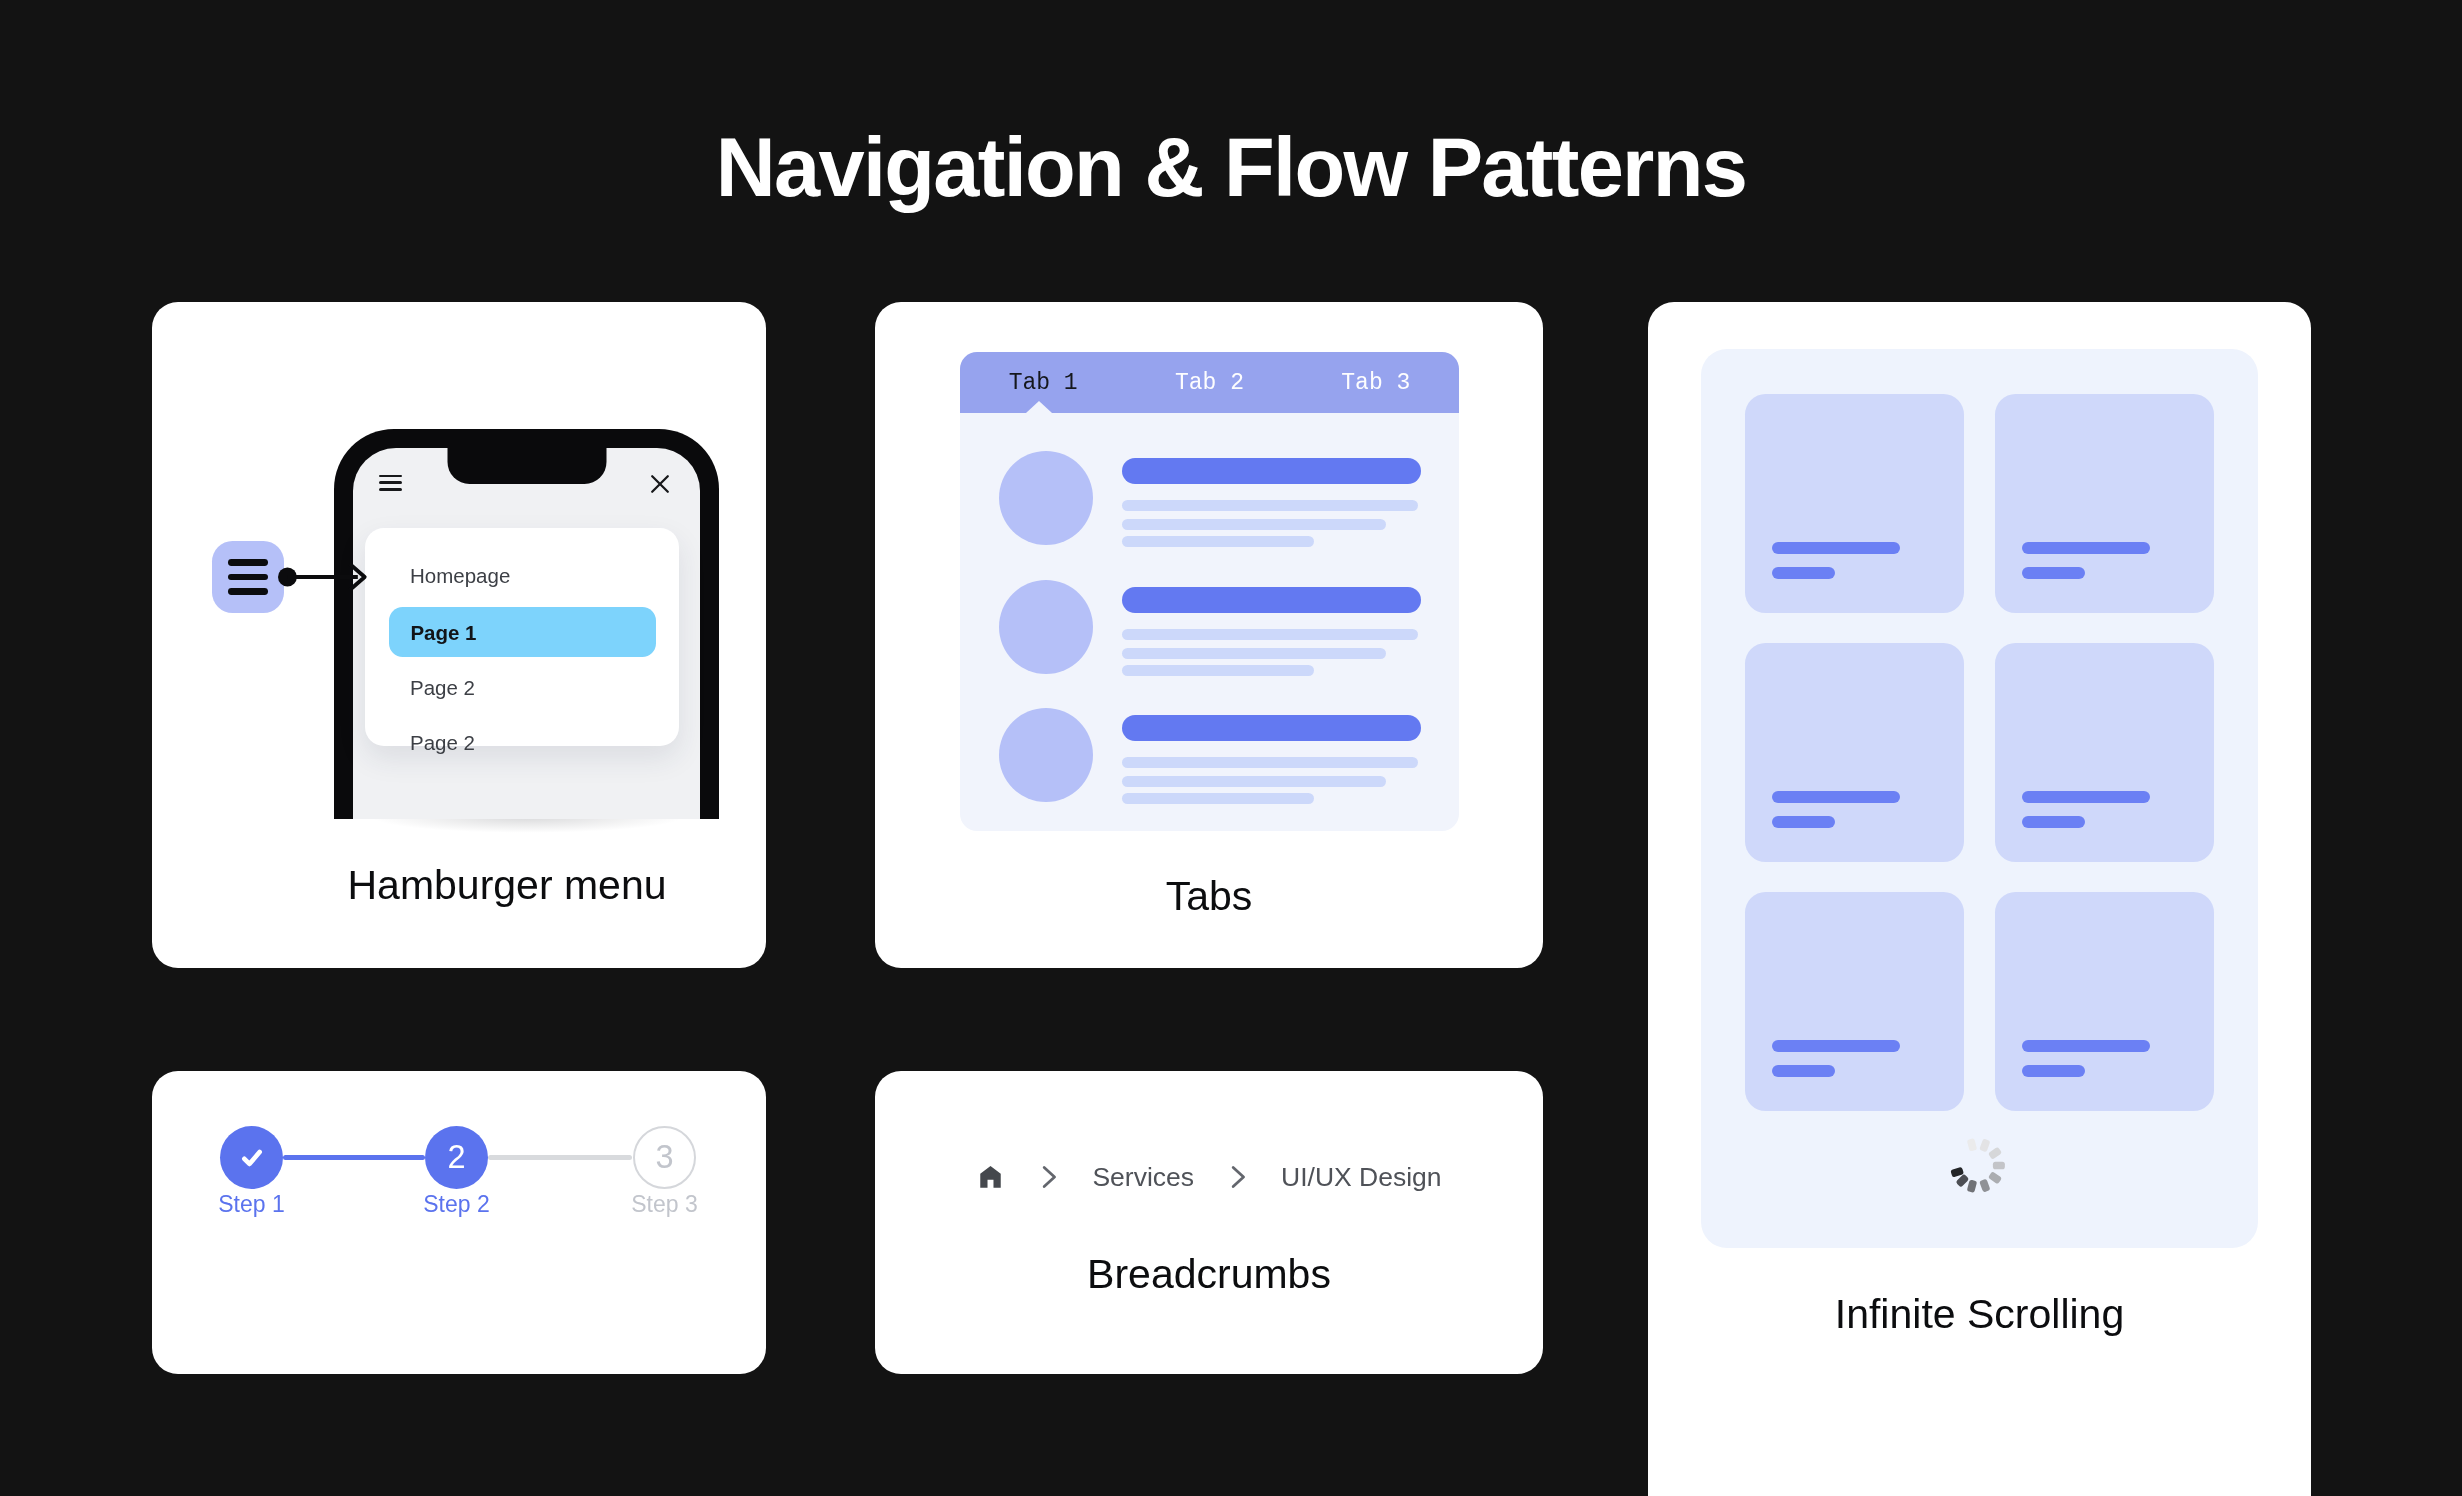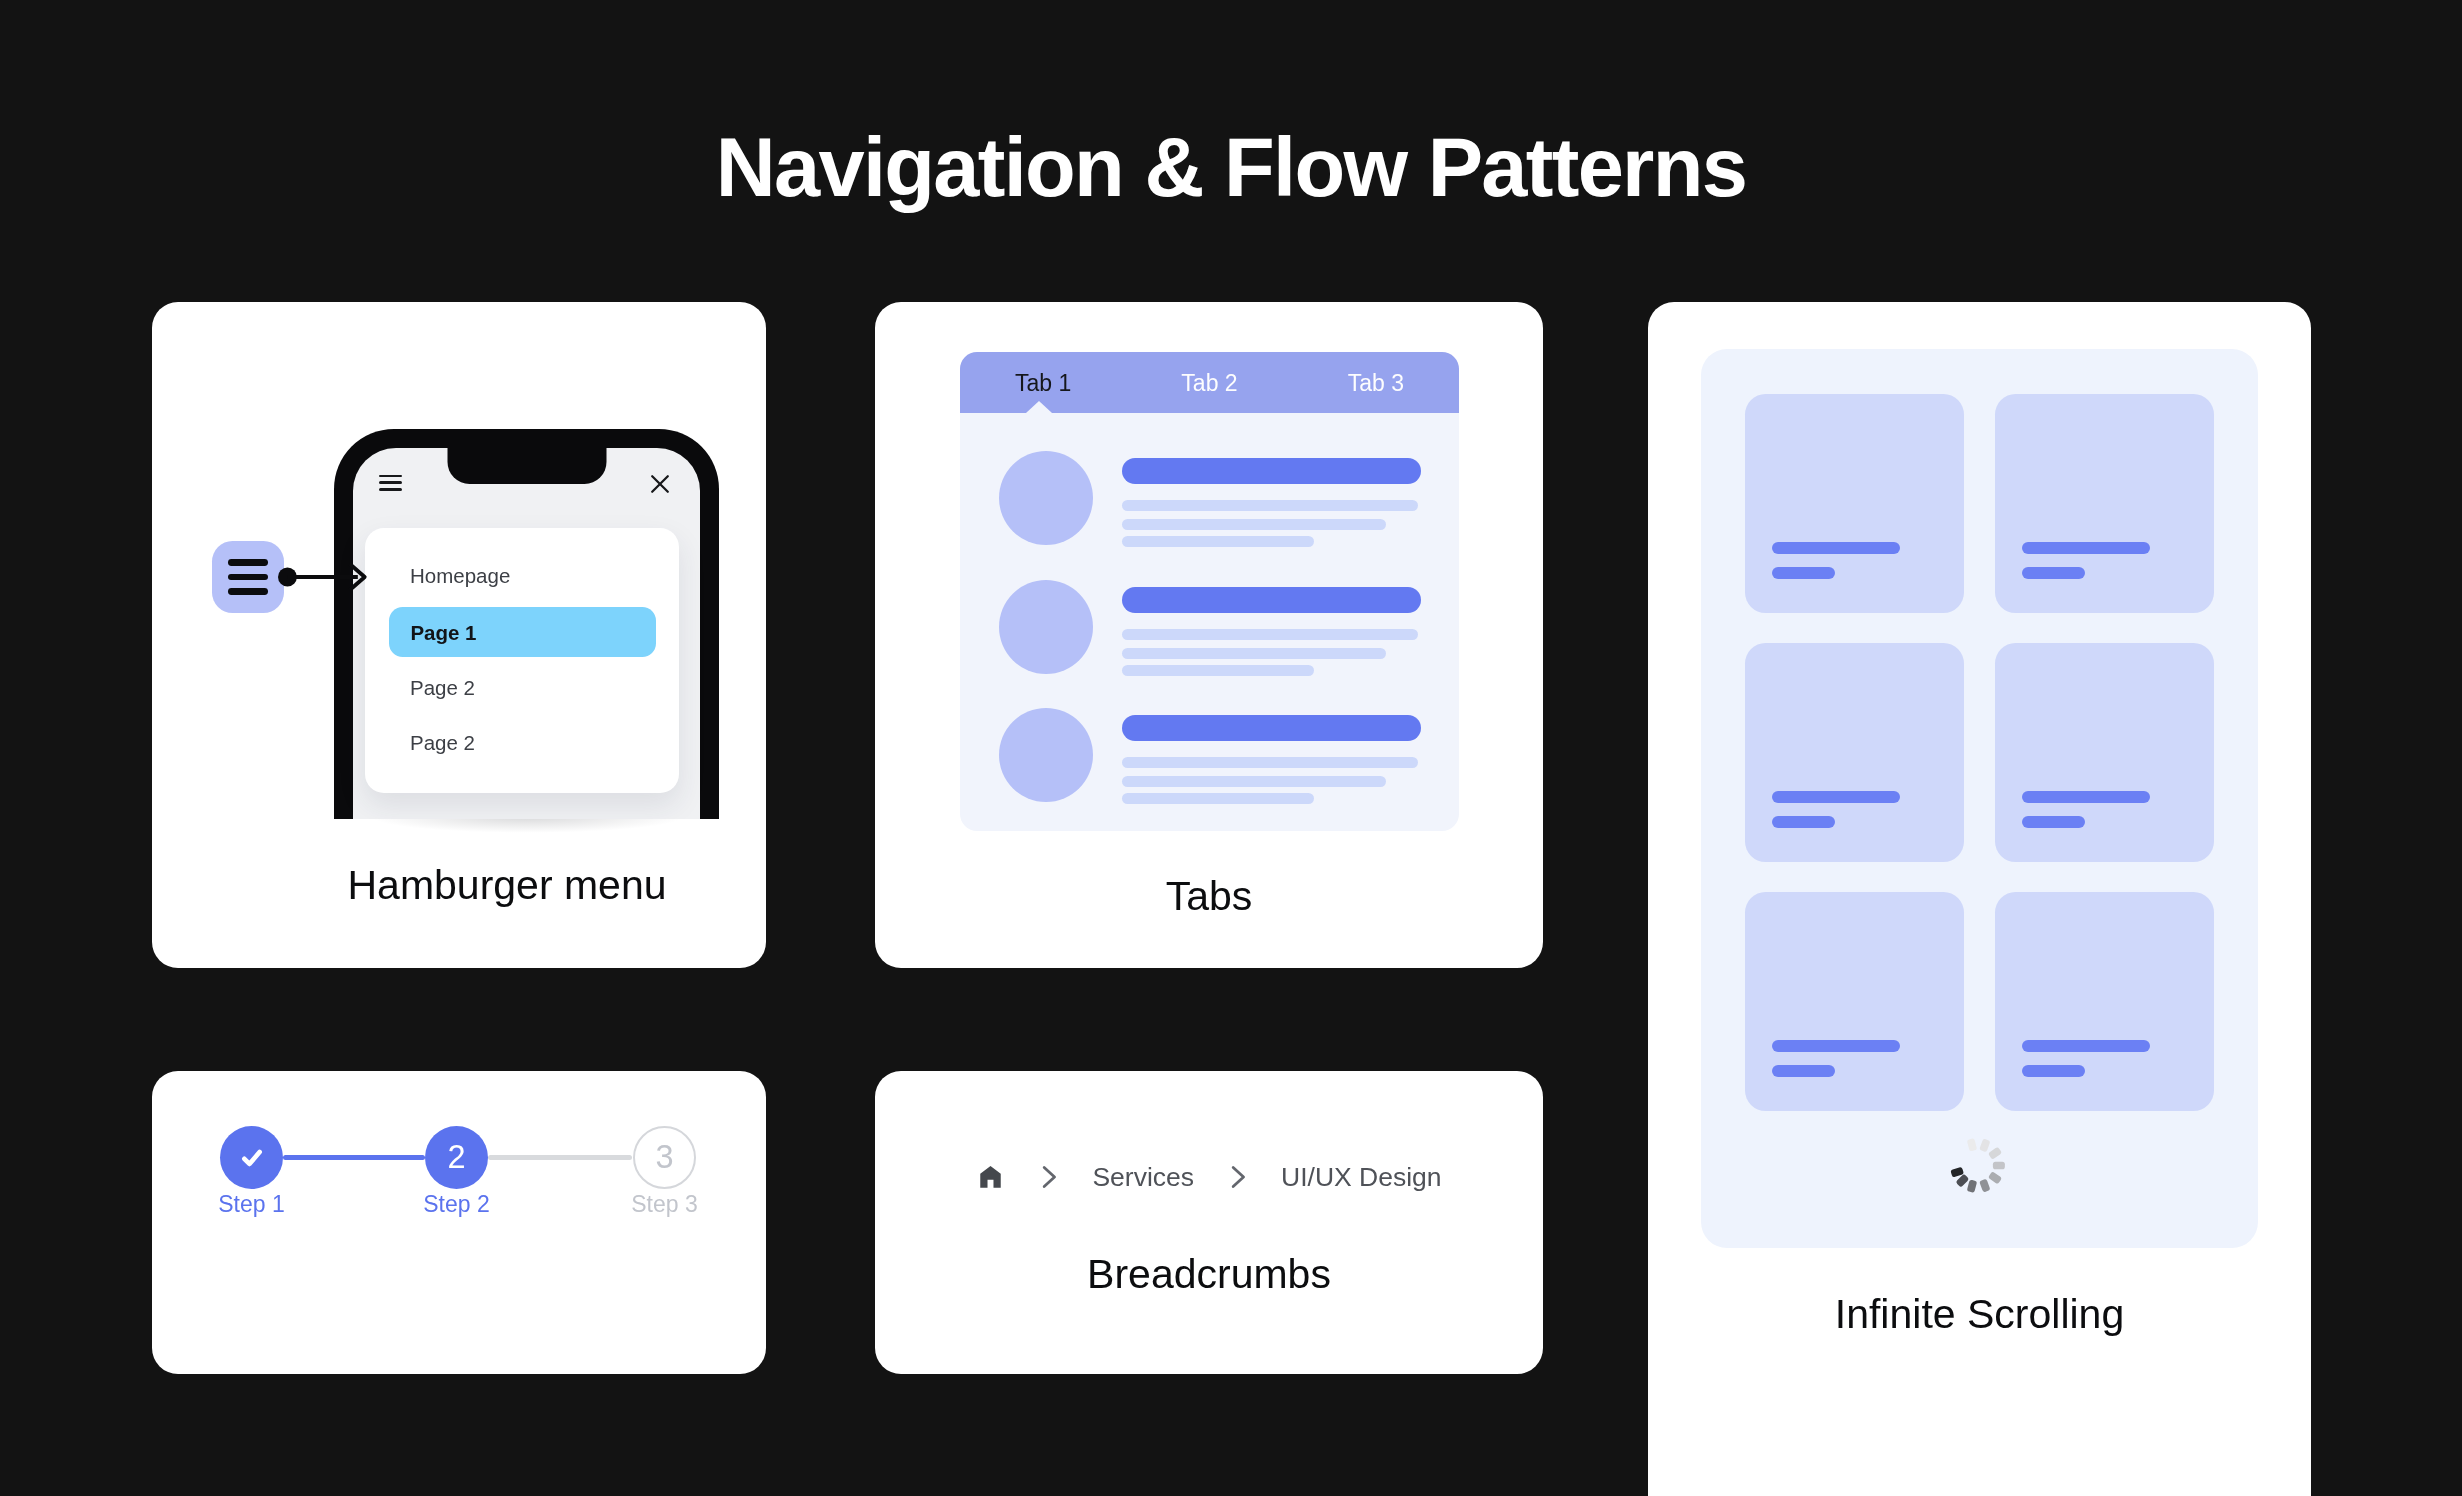--- a/index.html
+++ b/index.html
@@ -29,21 +29,21 @@
   .phone{position:absolute;left:0;top:0;width:385px;height:453px;
          background:#0a0a0c;border-radius:60px 60px 0 0;}
   .screen{position:absolute;left:19px;right:19px;top:19px;bottom:0;
           background:#f0f1f3;border-radius:43px 43px 0 0;}
   .notch{position:absolute;left:50%;transform:translateX(-50%);top:-1.7px;
          width:159px;height:38px;background:#0a0a0c;border-radius:0 0 22px 22px;}
   .mi-hamb{position:absolute;left:26px;top:26.5px;}
   .mi-hamb span{display:block;width:23px;height:2.6px;background:#17181a;
                 border-radius:1.7px;margin-bottom:4.3px;}
   .mi-close{position:absolute;right:27px;top:23px;}
-  .menu{position:absolute;left:12px;top:80px;width:314px;height:265px;
+  .menu{position:absolute;left:12px;top:80px;width:314px;height:218px;
         background:#ffffff;border-radius:19px;
         box-shadow:0 12px 29px rgba(40,45,80,0.10);}
   .menu-item{position:absolute;left:45px;font-size:20.5px;color:#3c3f45;}
   .menu-item.m0{top:36px;}
   .menu-item.m2{top:148px;}
   .menu-item.m3{top:203px;}
   .menu-pill{position:absolute;left:24px;top:79px;width:267px;height:50px;
              background:#7dd3fc;border-radius:13.7px;}
   .menu-pill .menu-item{position:absolute;left:21.4px;top:13.7px;font-weight:700;
              color:#121418;}
@@ -56,21 +56,21 @@
   .arrow-svg{position:absolute;left:120px;top:256px;z-index:3;}
   .phone-shadow{position:absolute;left:159px;top:515px;width:432px;height:22px;
                 background:radial-gradient(50% 100% at 50% 0,
                  rgba(20,22,30,0.16), rgba(20,22,30,0) 72%);z-index:0;}
   .card-hamburger .caption{top:560px;padding-left:48px;}
 
   
   .tabbar{position:absolute;left:85px;top:50px;width:499px;height:62px;
           background:#96a3ee;border-radius:17px 17px 0 0;display:flex;}
   .tab{flex:1;display:flex;align-items:center;justify-content:center;
-       font-size:23px;font-weight:500;color:#fdfdfe;}
+       font-size:23px;font-weight:500;color:#fdfdfe;font-family:Liberation Mono, monospace;}
   .tab.active{color:#15171c;}
   .tab-notch{position:absolute;left:151px;top:99px;width:0;height:0;
              border-left:13.7px solid transparent;border-right:13.7px solid transparent;
              border-bottom:12px solid #f1f4fc;z-index:2;}
   .tabcontent{position:absolute;left:85px;top:111px;width:499px;height:418px;
               background:#f1f4fc;border-radius:0 0 17px 17px;}
   .trow{position:absolute;left:39px;width:427px;height:97px;}
   .trow.r0{top:38px;} .trow.r1{top:167px;} .trow.r2{top:295px;}
   .avatar{position:absolute;left:0;top:0;width:94px;height:94px;
           border-radius:50%;background:#b5c0f8;}

